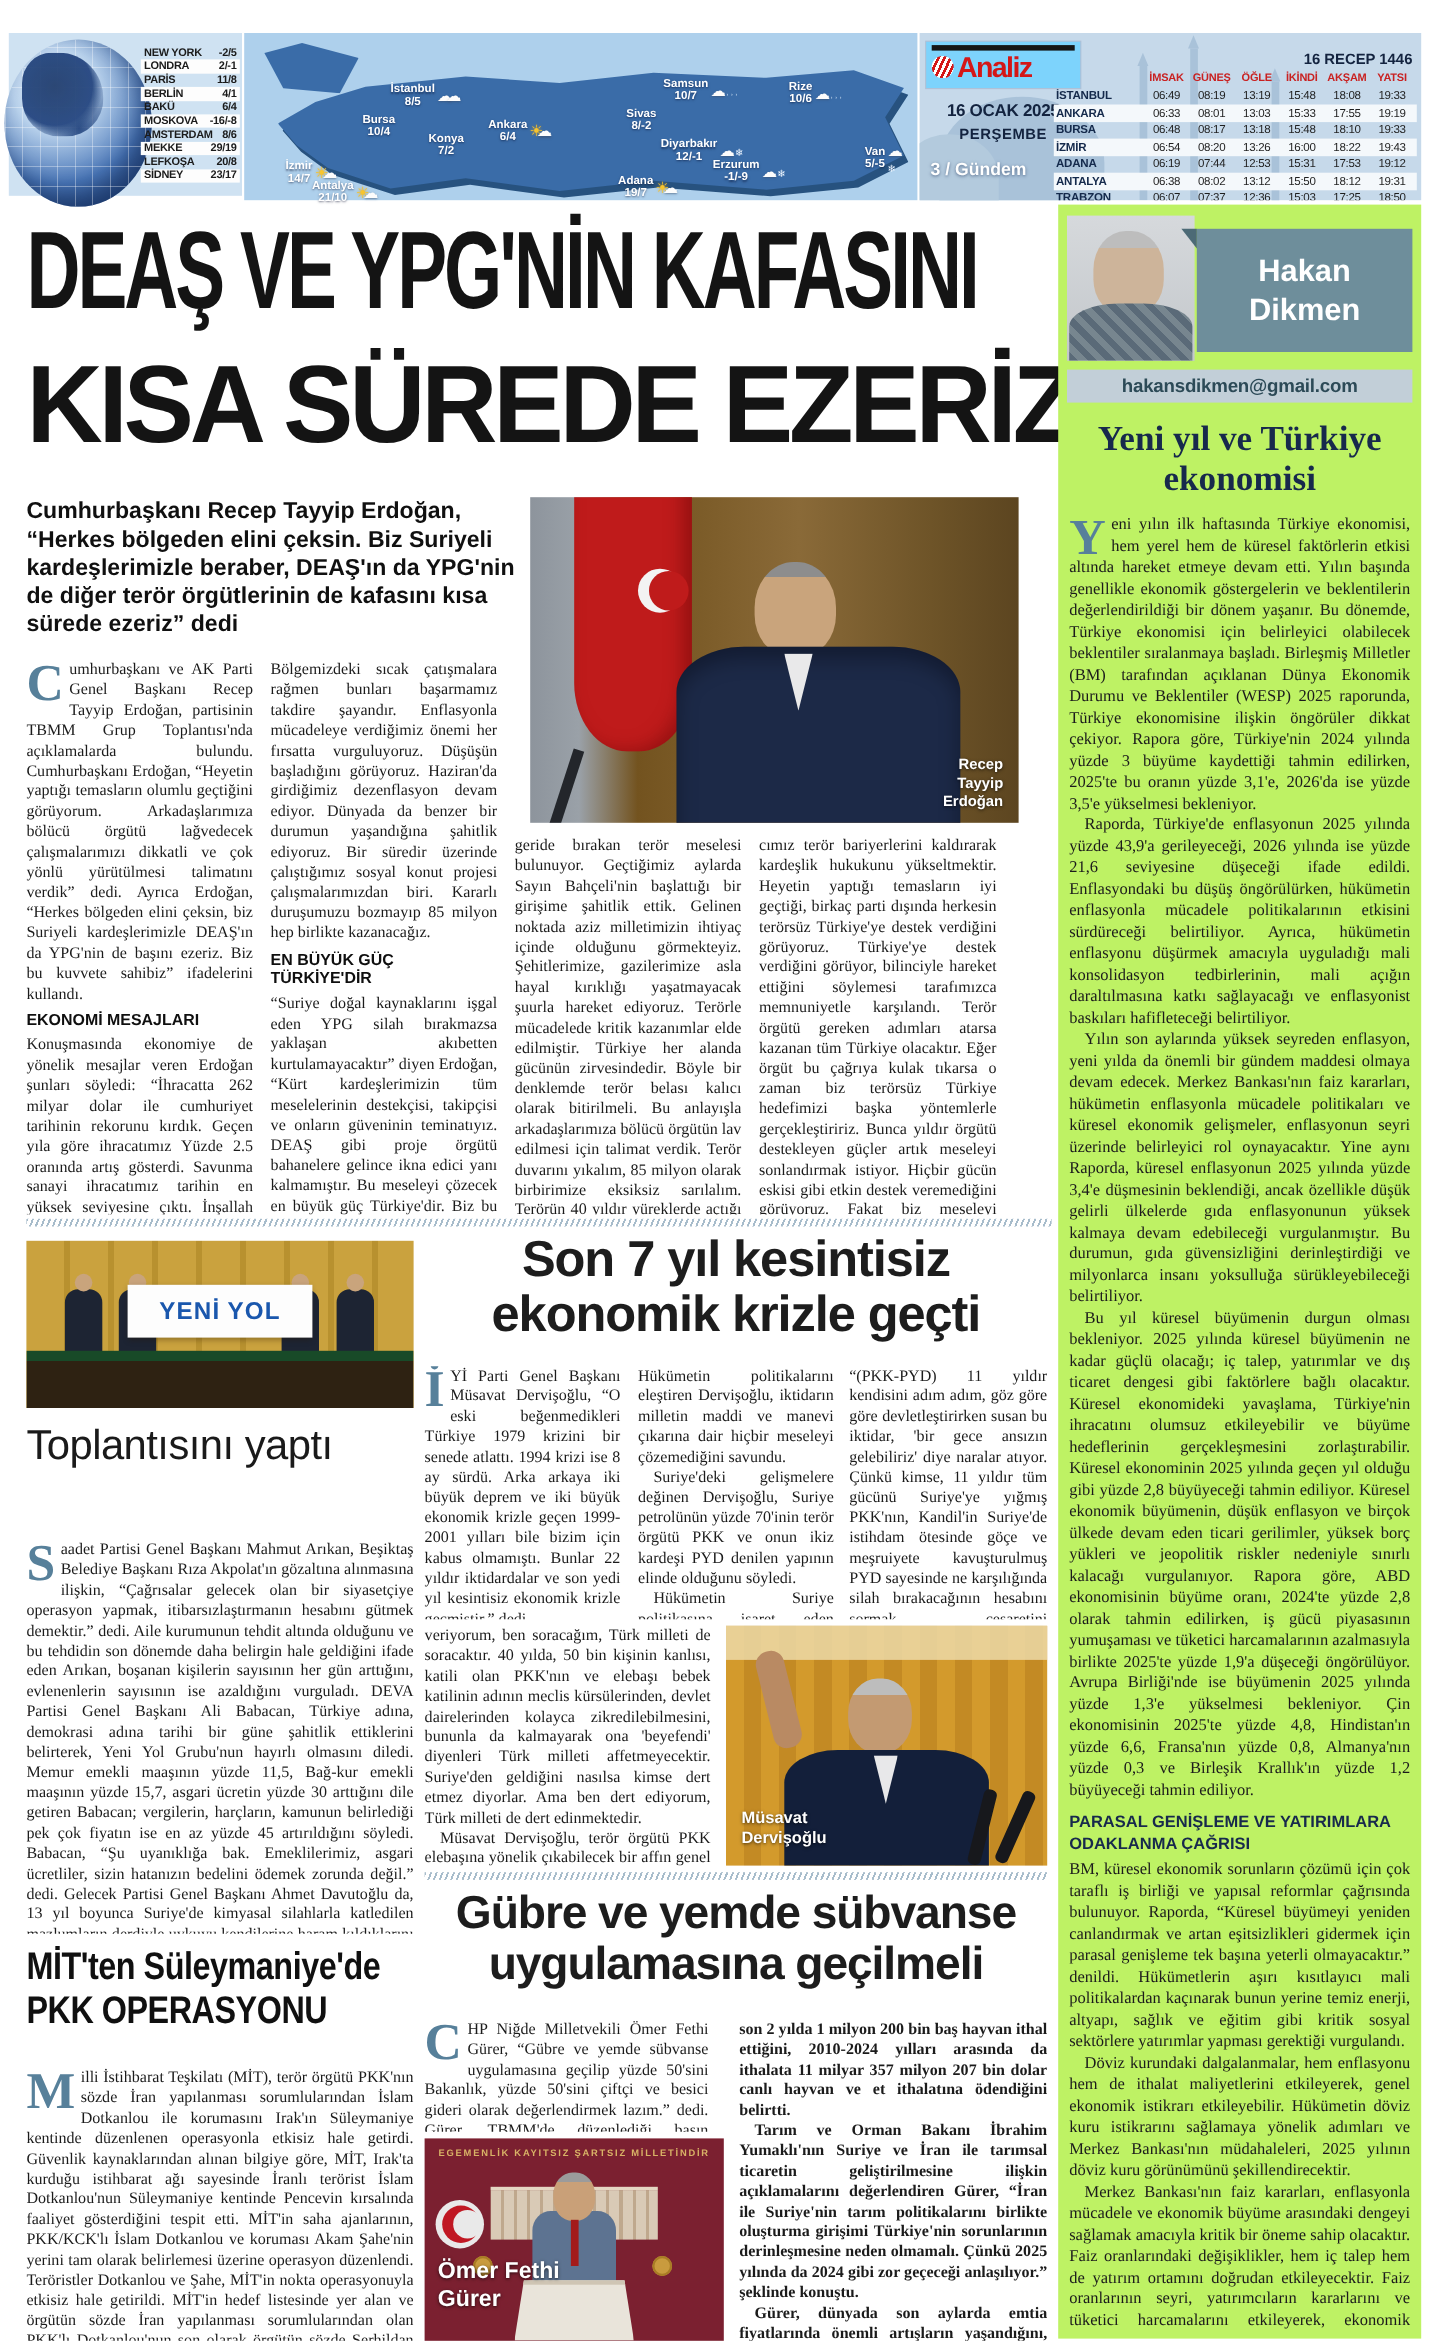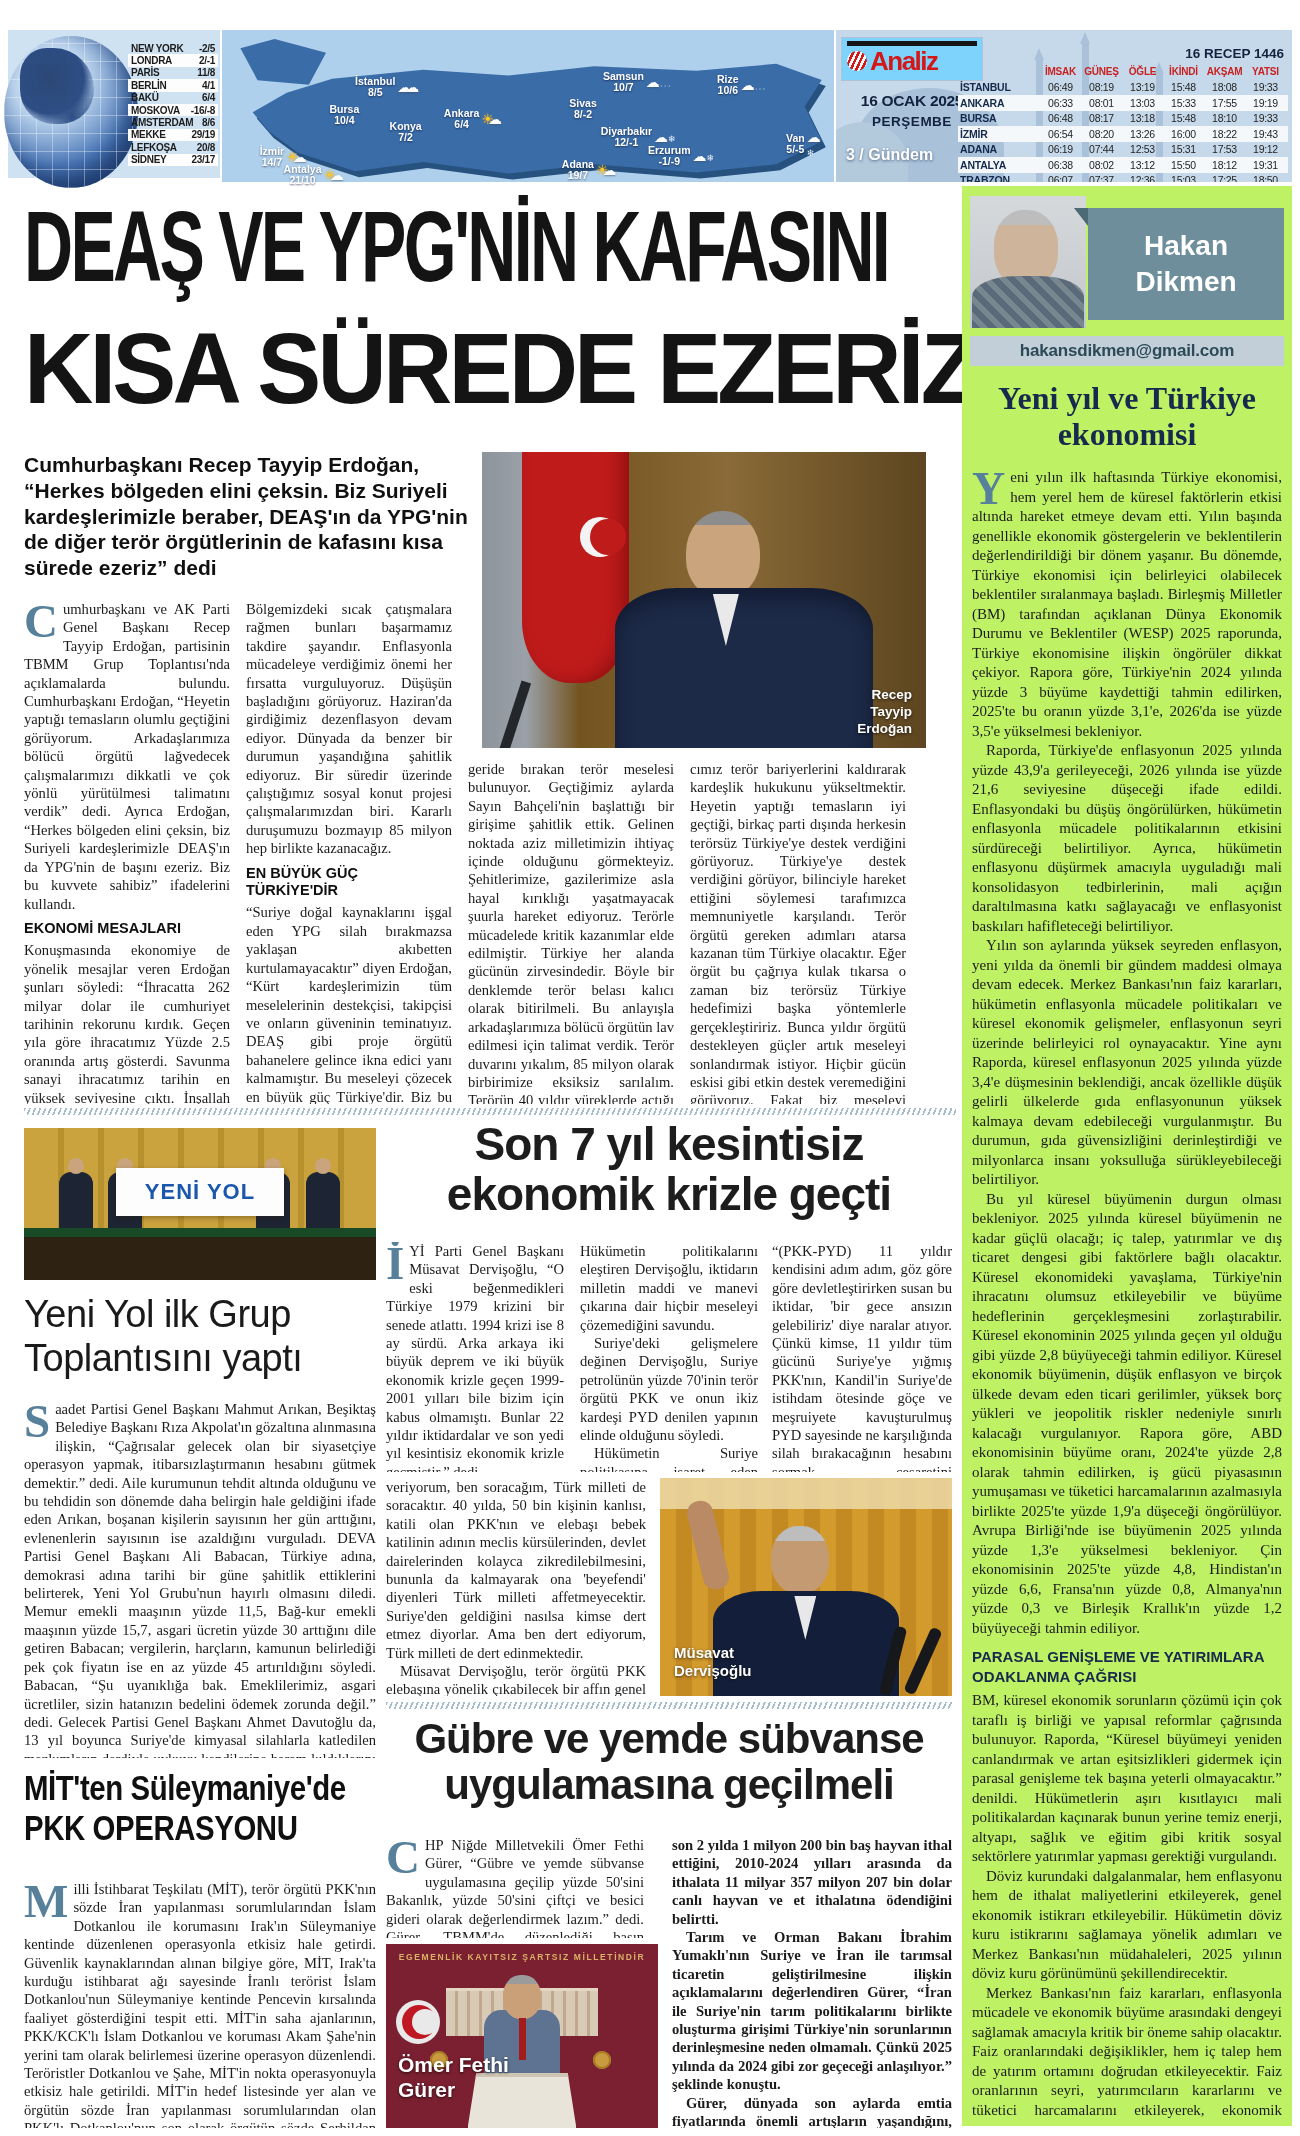--- a/index.html
+++ b/index.html
@@ -515,21 +515,20 @@
 
   <div id="ph-yy" data-name="yeni-yol-photo">
     <div class="fig" style="left:10%;" data-name="figure-silhouette"></div>
     <div class="fig" style="left:24%;" data-name="figure-silhouette"></div>
     <div class="fig" style="left:66%;" data-name="figure-silhouette"></div>
     <div class="fig" style="left:80%;" data-name="figure-silhouette"></div>
     <div id="yy-banner" data-name="yeni-yol-banner">YENİ YOL</div>
     <div class="bench" data-name="parliament-bench-graphic"></div>
   </div>
   <div id="yy-h" data-name="yeni-yol-headline">
-    <div>Yeni Yol ilk Grup</div>
     <div>Toplantısını yaptı</div>
   </div>
   <div id="yy-b" class="ncol" data-name="yeni-yol-body">
     <p class="pf"><span class="drop" data-name="drop-cap">S</span><span>aadet Partisi Genel Başkanı Mahmut Arıkan, Beşiktaş Belediye Başkanı Rıza Akpolat'ın gözaltına alınmasına ilişkin, “Çağrısalar gelecek olan bir siyasetçiye operasyon yapmak, itibarsızlaştırmanın hesabını gütmek demektir.” dedi. Aile kurumunun tehdit altında olduğunu ve bu tehdidin son dönemde daha belirgin hale geldiğini ifade eden Arıkan, boşanan kişilerin sayısının her gün arttığını, evlenenlerin sayısının ise azaldığını vurguladı. DEVA Partisi Genel Başkanı Ali Babacan, Türkiye adına, demokrasi adına tarihi bir güne şahitlik ettiklerini belirterek, Yeni Yol Grubu'nun hayırlı olmasını diledi. Memur emekli maaşının yüzde 11,5, Bağ-kur emekli maaşının yüzde 15,7, asgari ücretin yüzde 30 arttığını dile getiren Babacan; vergilerin, harçların, kamunun belirlediği pek çok fiyatın ise en az yüzde 45 artırıldığını söyledi. Babacan, “Şu uyanıklığa bak. Emeklilerimiz, asgari ücretliler, sizin hatanızın bedelini ödemek zorunda değil.” dedi. Gelecek Partisi Genel Başkanı Ahmet Davutoğlu da, 13 yıl boyunca Suriye'de kimyasal silahlarla katledilen mazlumların derdiyle uykuyu kendilerine haram kıldıklarını söyledi, o dönemde muhalefetin kendilerini eleştirdiğini hatırlattı.</span></p>
   </div>
 
   <div id="mit-h" data-name="mit-headline">
     <div>MİT'ten Süleymaniye'de</div>
     <div>PKK OPERASYONU</div>
   </div>

